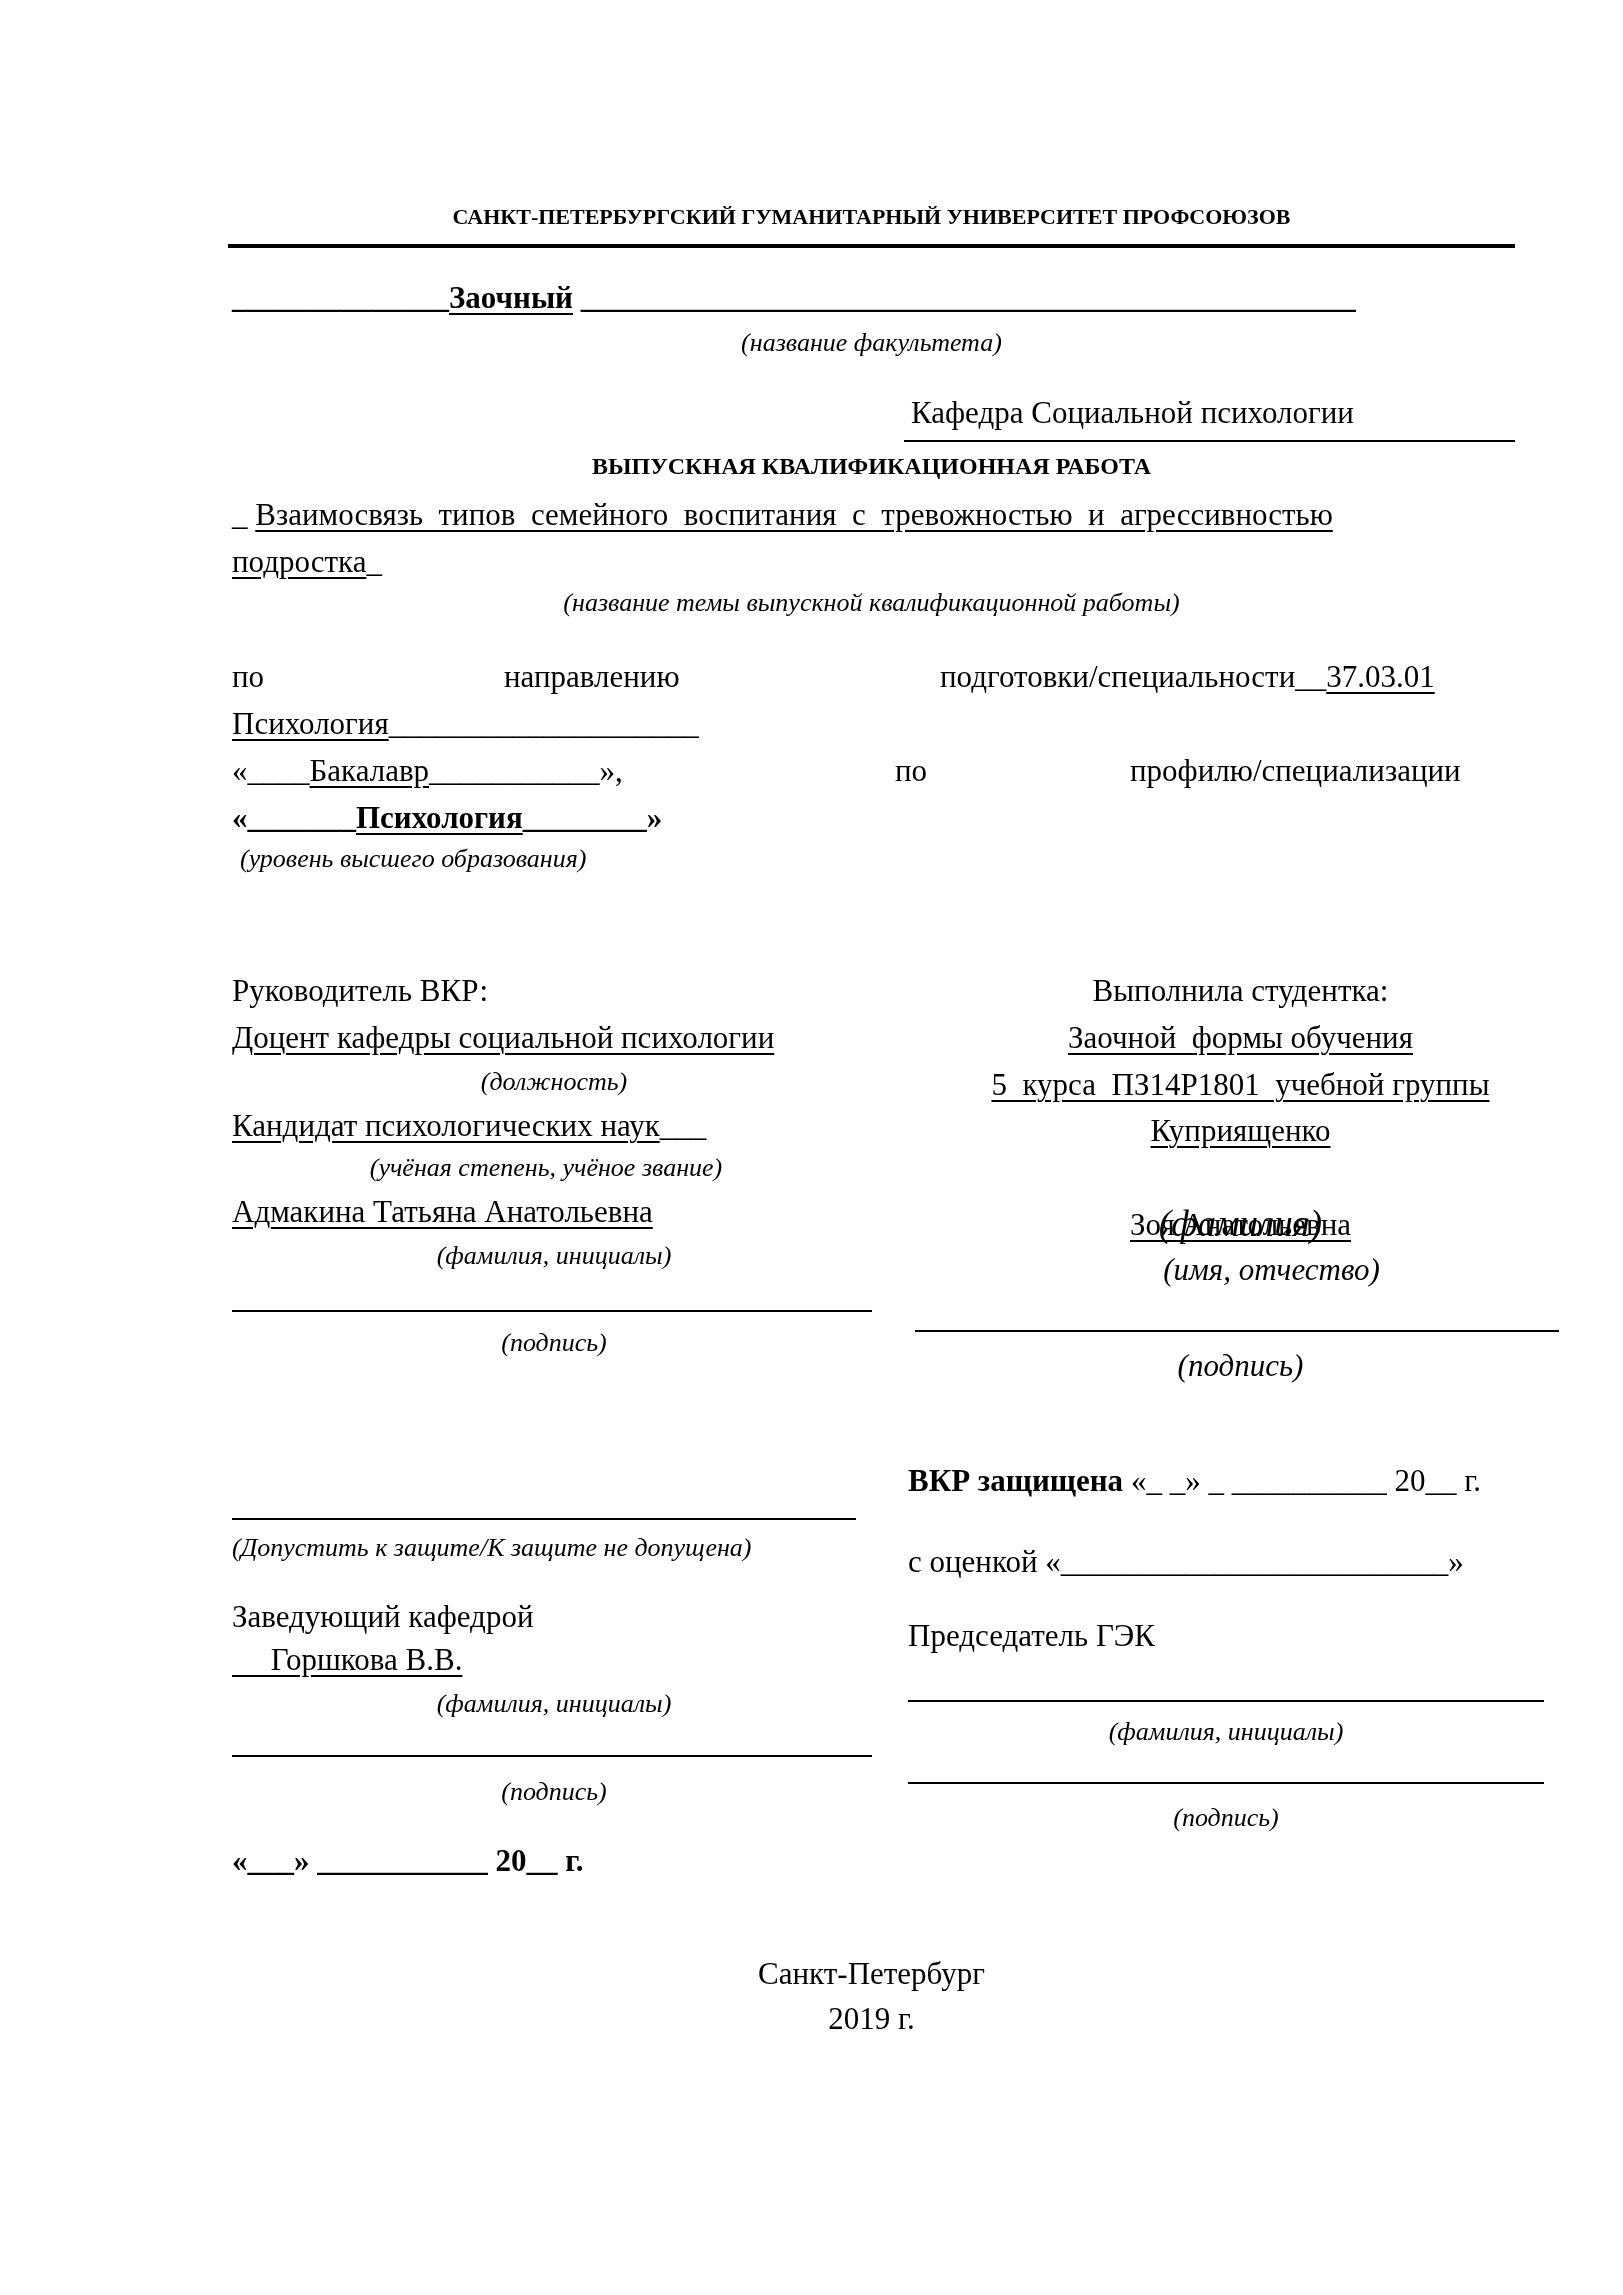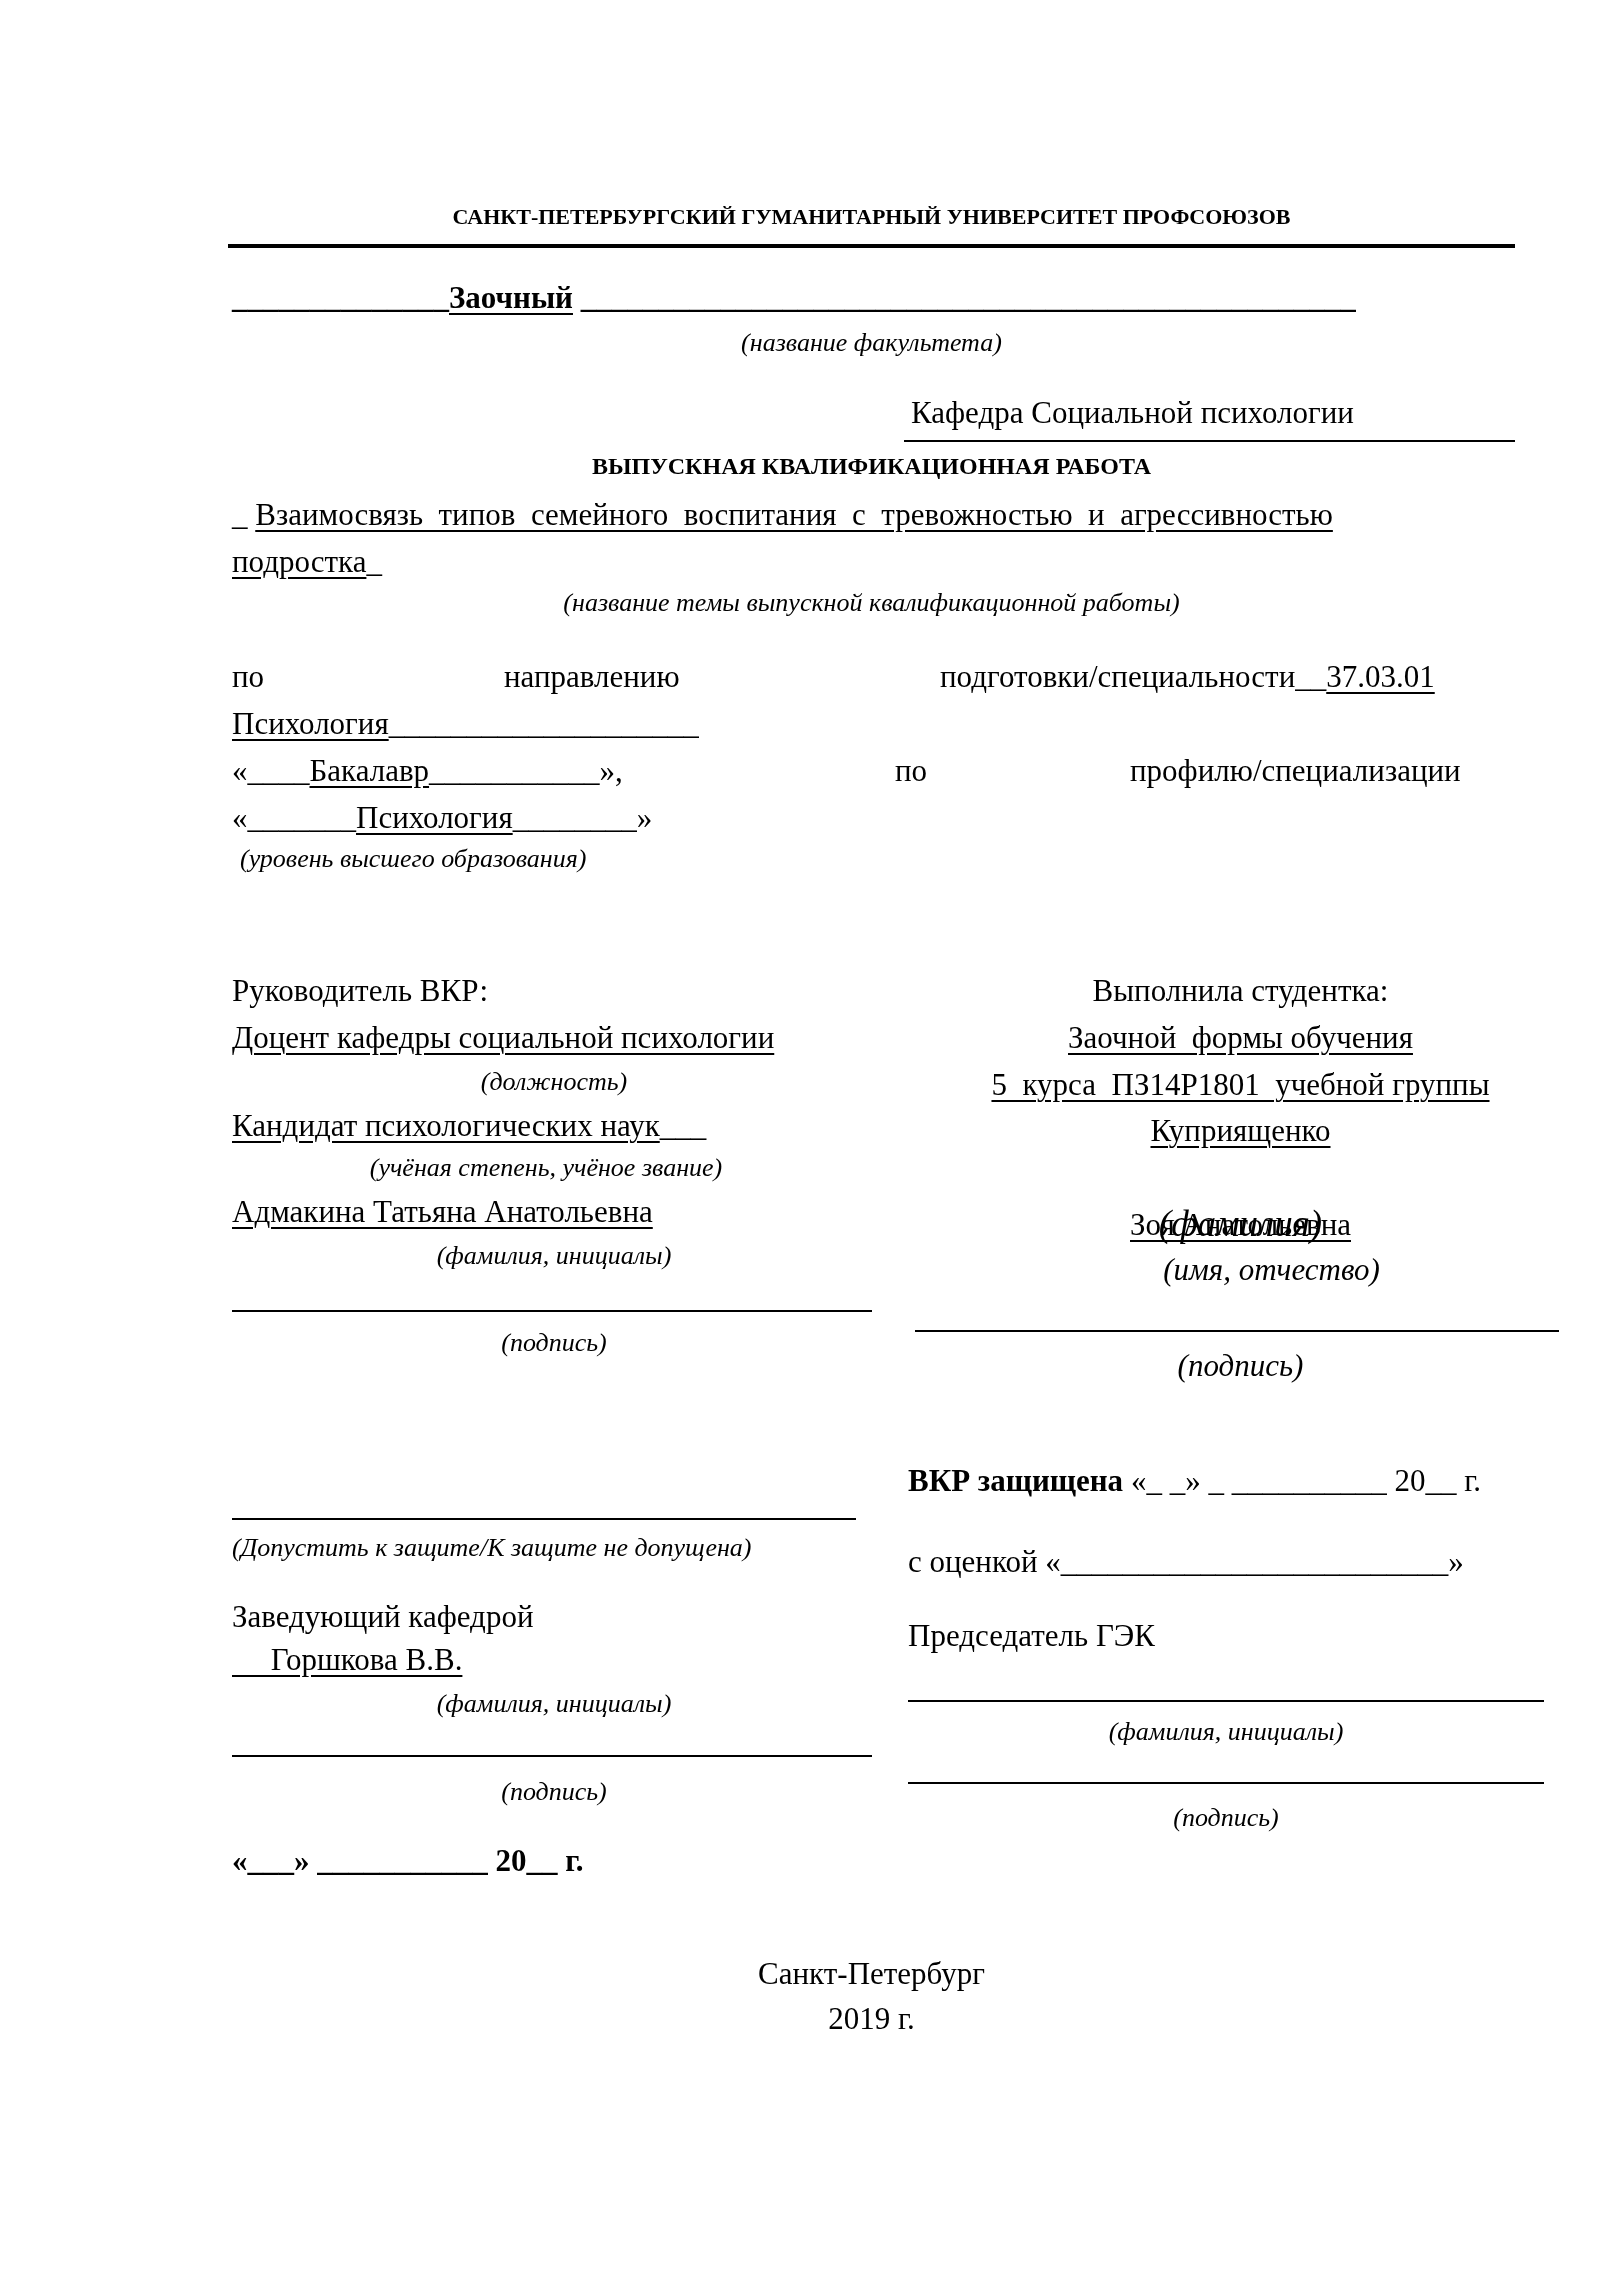--- a/index.html
+++ b/index.html
@@ -45,21 +45,21 @@
   <span>подготовки/специальности</span><span>__</span><span class="u">37.03.01</span>
 </div>
 <div class="abs t" style="left:232px; top:705px;">
   <span class="u">Психология</span><span>____________________</span>
 </div>
 <div class="abs t" style="left:232px; top:752px;">
   <span>«</span><span>____</span><span class="u">Бакалавр</span><span>___________</span><span>»,</span>
 </div>
 <div class="abs t" style="left:895px; top:752px;">по</div>
 <div class="abs t" style="left:1130px; top:752px;">профилю/специализации</div>
-<div class="abs t" style="left:232px; top:799px;">
+<div class="abs t" style="left:232px; top:799px;font-weight:bold;">
   <span>«</span><span>_______</span><span class="u">Психология</span><span>________</span><span>»</span>
 </div>
 <div class="abs cap" style="left:240px; top:843px;">(уровень высшего образования)</div>
 
 <div class="abs t" style="left:232px; top:972px;">Руководитель ВКР:</div>
 <div class="abs t u" style="left:232px; top:1019px;">Доцент кафедры социальной психологии</div>
 <div class="abs cap center" style="left:232px; top:1066px; width:644px;">(должность)</div>
 <div class="abs t" style="left:232px; top:1107px;">
   <span class="u">Кандидат психологических наук</span><span>___</span>
 </div>

